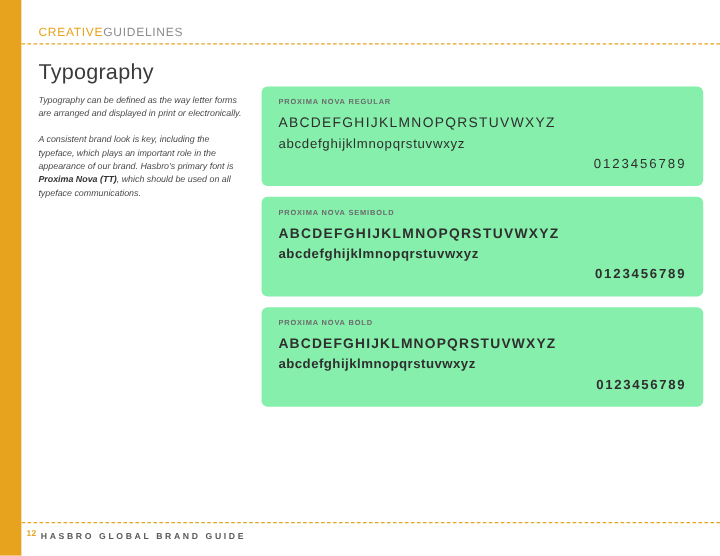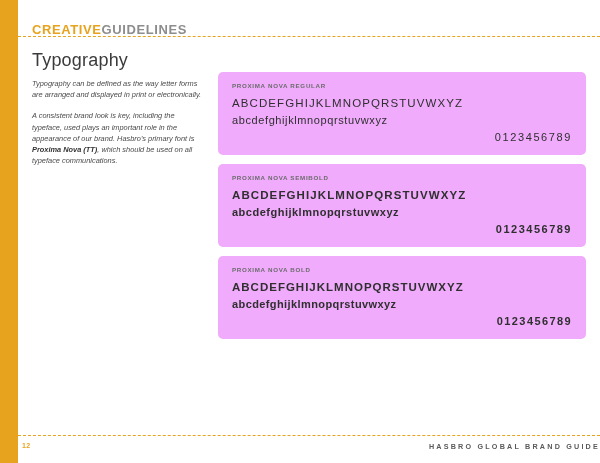--- a/index.html
+++ b/index.html
@@ -33,22 +33,22 @@
     width: 582px;
     height: 463px;
     background: #ffffff;
   }
 
   
   .header {
     position: absolute;
     left: 14px;
     top: 22px;
-    font-size: 13px;
-    font-weight: bold;
+    font-size: 10px;
+    font-weight: normal;
     letter-spacing: 0.6px;
   }
   .header .creative { color: #E8A31E; }
   .header .guidelines { color: #8d8d8d; }
 
   .header-rule {
     position: absolute;
     left: 0px;
     top: 36px;
     width: 582px;
@@ -82,21 +82,21 @@
   .copy-col strong { font-weight: bold; color: #333; }
 
   
   .cards {
     position: absolute;
     left: 200px;
     top: 72px;
     width: 368px;
   }
   .card {
-    background: #f0abfc;
+    background: #86efac;
     border-radius: 5px;
     padding: 10px 14px 12px 14px;
     margin-bottom: 9px;
   }
   .card-label {
     font-size: 6.2px;
     font-weight: bold;
     letter-spacing: 0.7px;
     color: #6b6b6b;
     margin-bottom: 8px;
@@ -146,45 +146,46 @@
     font-size: 7px;
     font-weight: bold;
     color: #E8A31E;
     letter-spacing: 0.3px;
   }
   .footer-title {
     position: absolute;
     left: 0;
     top: 1px;
     width: 582px;
-    text-align: right;
+    text-align: left;
     font-size: 7.2px;
     font-weight: bold;
     letter-spacing: 2.2px;
     color: #5a5a5a;
+    padding-left: 16px;
   }
 </style>
 </head>
 <body>
 
 <div class="left-bar"></div>
 
 <div class="page">
 
   <div class="header">
     <span class="creative">CREATIVE</span><span class="guidelines">GUIDELINES</span>
   </div>
 
   <div class="header-rule"></div>
 
   <div class="page-title">Typography</div>
 
   <div class="copy-col">
     <p>Typography can be defined as the way letter forms are arranged and displayed in print or electronically.</p>
-    <p><span>A consistent brand look is key, including the typeface, used plays an important role in the appearance of our brand. Hasbro's primary font is </span><strong>Proxima Nova (TT)</strong><span>, which should be used on all typeface communications.</span></p>
+    <p><span>A consistent brand look is key, including the typeface, which plays an important role in the appearance of our brand. Hasbro's primary font is </span><strong>Proxima Nova (TT)</strong><span>, which should be used on all typeface communications.</span></p>
   </div>
 
   <div class="cards">
 
     <div class="card card-regular">
       <div class="card-label">PROXIMA NOVA REGULAR</div>
       <div class="spec-line upper">ABCDEFGHIJKLMNOPQRSTUVWXYZ</div>
       <div class="spec-line lower">abcdefghijklmnopqrstuvwxyz</div>
       <div class="spec-line nums">0123456789</div>
     </div>

